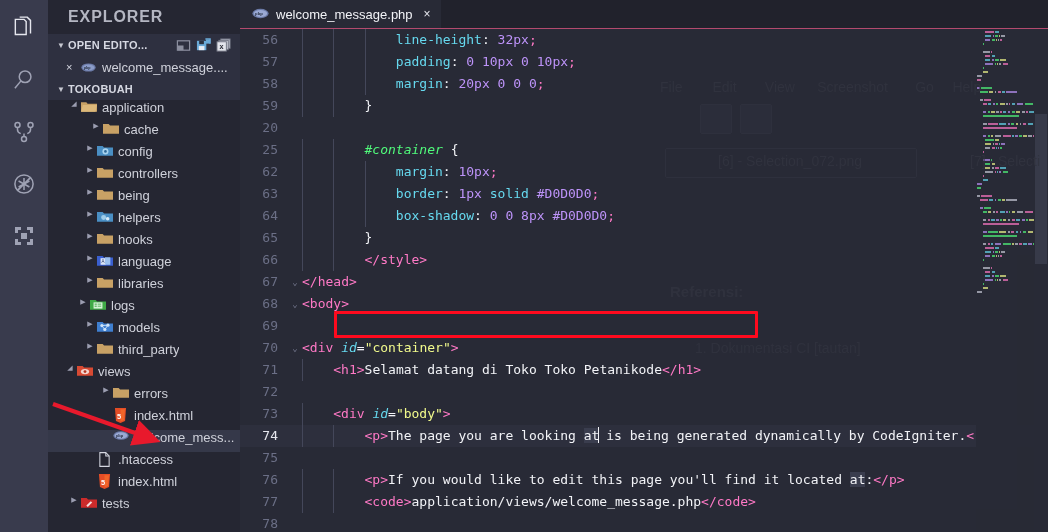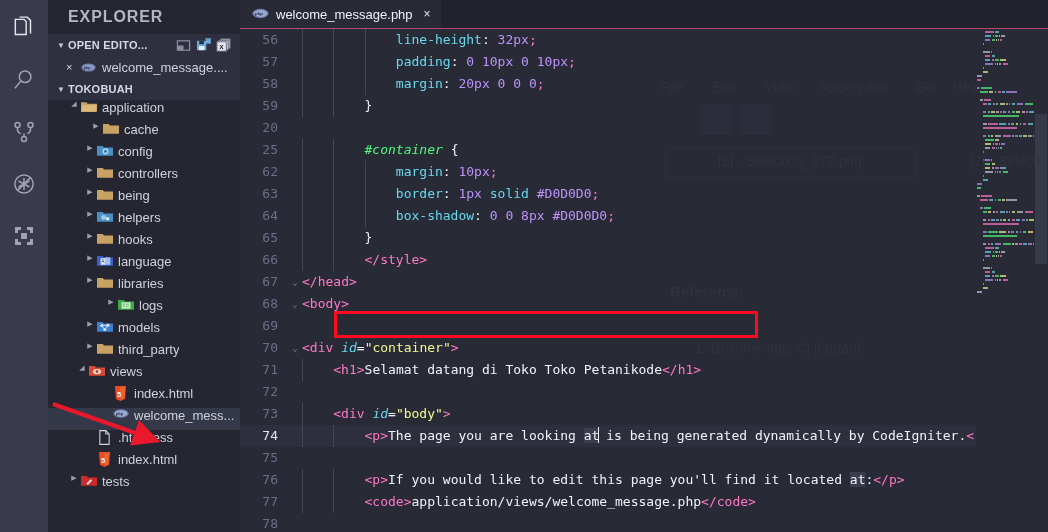--- a/index.html
+++ b/index.html
@@ -288,21 +288,21 @@
         </div>
         <div class="row" style="padding-left: 36px;">
           <span class="twisty">▶</span>
           <span class="ficon">
             <svg width="16" height="13" viewBox="0 0 18 14">
               <path d="M0 1.8h6.4l1.5 1.7H18v9.3H0z" fill="#c8a165"></path>
             </svg>
           </span>
           <span class="lbl">libraries</span>
         </div>
-        <div class="row" style="padding-left: 57px;">
+        <div class="row" style="padding-left: 29px;">
           <span class="twisty">▶</span>
           <span class="ficon">
             <svg width="16" height="13" viewBox="0 0 18 14">
               <path d="M0 1.8h6.4l1.5 1.7H18v9.3H0z" fill="#3faa46"></path>
               <rect x="4" y="4.6" width="10" height="7" fill="#d7f2d8"></rect>
               <rect x="5.2" y="6" width="2.4" height="1.2" fill="#3faa46"></rect>
               <rect x="5.2" y="8.3" width="2.4" height="1.2" fill="#3faa46"></rect>
               <rect x="8.6" y="6" width="4" height="1.2" fill="#63bb68"></rect>
               <rect x="8.6" y="8.3" width="4" height="1.2" fill="#63bb68"></rect>
             </svg>
@@ -324,30 +324,39 @@
         </div>
         <div class="row" style="padding-left: 36px;">
           <span class="twisty">▶</span>
           <span class="ficon">
             <svg width="16" height="13" viewBox="0 0 18 14">
               <path d="M0 1.8h6.4l1.5 1.7H18v9.3H0z" fill="#c8a165"></path>
             </svg>
           </span>
           <span class="lbl">third_party</span>
         </div>
-        <div class="row" style="padding-left: 28px;">
+        <div class="row" style="padding-left: 16px;">
           <span class="twisty">◢</span>
           <span class="ficon">
             <svg width="16" height="13" viewBox="0 0 18 14">
               <path d="M0 1.8h6.4l1.5 1.7H18v9.3H0z" fill="#d84a33"></path>
               <ellipse cx="9" cy="8.2" rx="4.6" ry="3" fill="#f5d6cf"></ellipse>
               <circle cx="9" cy="8.2" r="1.6" fill="#b53622"></circle>
             </svg>
           </span>
           <span class="lbl">views</span>
+        </div>
+        <div class="row" style="padding-left: 52px;">
+          <span class="twisty">▶</span>
+          <span class="ficon">
+            <svg width="16" height="13" viewBox="0 0 18 14">
+              <path d="M0 1.8h6.4l1.5 1.7H18v9.3H0z" fill="#c8a165"></path>
+            </svg>
+          </span>
+          <span class="lbl">errors</span>
         </div>
         <div class="row" style="padding-left: 52px;">
           <span class="twisty none"></span>
           <span class="ficon">
             <svg width="13" height="15" viewBox="0 0 14 16">
               <path d="M1 0h12l-1.1 14L7 16l-4.9-2z" fill="#e44d26"></path>
               <path d="M7 1.4v13.1l3.9-1.6L11.8 1.4z" fill="#f16529"></path>
               <text x="3.2" y="11.4" font-size="8" font-weight="bold" fill="#fff" font-family="sans-serif">5</text>
             </svg>
           </span>

